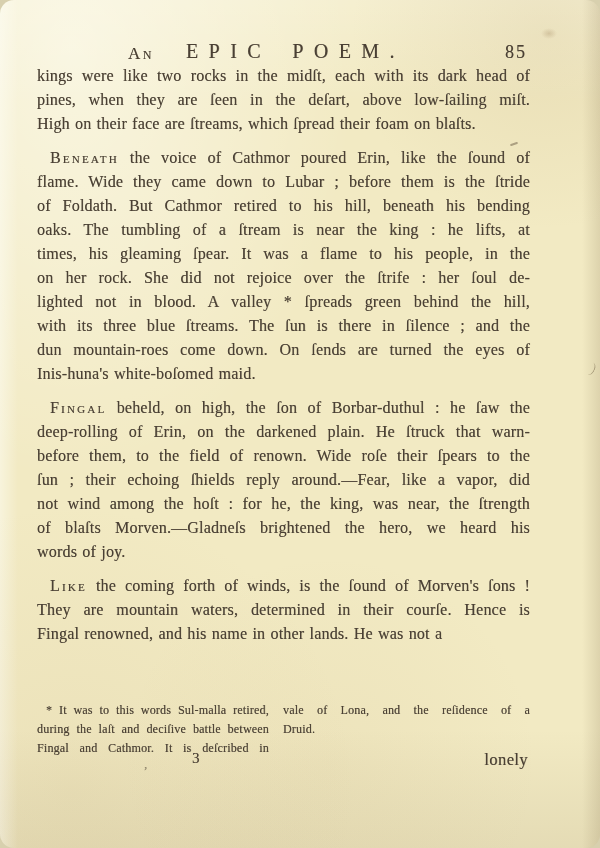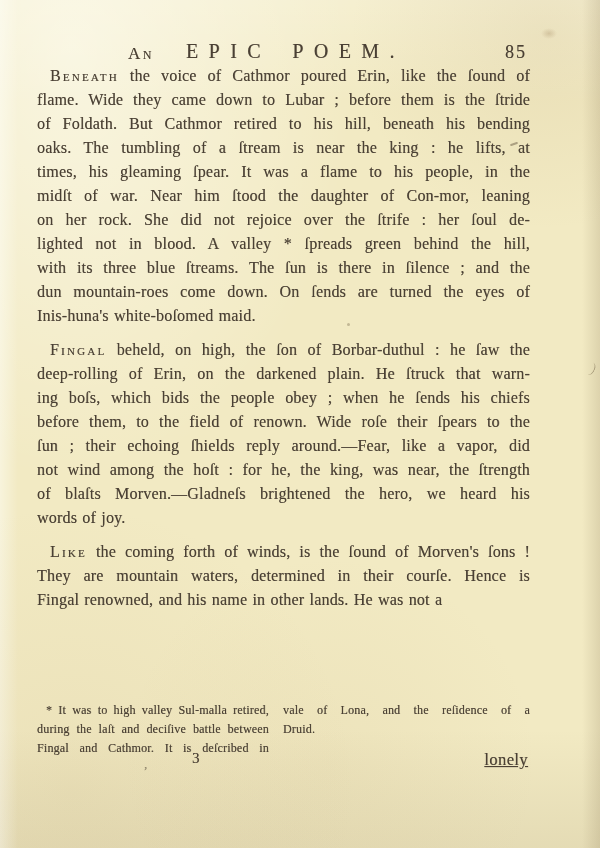--- a/index.html
+++ b/index.html
@@ -11,20 +11,21 @@
     background-color:#f2eac3;
     background-image:
       radial-gradient(ellipse at 12% 6%, rgba(255,255,248,0.55), rgba(255,255,248,0) 38%),
       radial-gradient(circle at 12% 93%, rgba(176,148,96,0.10), rgba(176,148,96,0) 30%),
       radial-gradient(circle at 55% 90%, rgba(176,148,96,0.08), rgba(176,148,96,0) 25%),
       radial-gradient(circle at 91% 4%, rgba(170,140,90,0.12), rgba(170,140,90,0) 20%),
       linear-gradient(to right, rgba(255,255,250,0.45), rgba(255,255,250,0) 3%),
       linear-gradient(to left, rgba(110,90,55,0.16), rgba(110,90,55,0) 3%),
       linear-gradient(to bottom, rgba(110,90,55,0) 86%, rgba(110,90,55,0.10)),
       linear-gradient(to bottom, rgba(255,255,248,0.25), rgba(255,255,248,0) 12%);
+    border-radius: 14px;
   }
   
   .running-head{position:absolute;left:37px;top:40px;width:493px;height:26px;}
   .article{position:absolute;left:91px;top:4px;font-size:17px;font-variant:small-caps;letter-spacing:2.5px;}
   .title{position:absolute;left:149px;top:0;font-size:20px;letter-spacing:0.52em;word-spacing:0.30em;}
   .pagenum{position:absolute;right:3px;top:2px;font-size:18px;letter-spacing:2px;font-feature-settings:"onum" 1;}
   
   .text-block{position:absolute;left:37px;top:64px;width:493px;font-size:16px;line-height:24px;}
   .tline{text-align:justify;text-align-last:justify;letter-spacing:0.2px;word-spacing:1px;}
   .tline.last{text-align-last:left;}
@@ -36,73 +37,76 @@
   .fn-col{flex:none;}
   .fn-left{width:232px;}
   .fn-right{width:247px;}
   .fn-left .tline:first-child{padding-left:9px;}
   .fn-left .tline.last{text-align-last:justify;}
   .fn-right .tline.last{text-align-last:left;}
   
   .page-footer{position:absolute;left:37px;top:750px;width:493px;height:26px;font-size:16px;}
   .sig{position:absolute;left:155px;top:0;font-size:15px;}
   .sig-comma{position:absolute;left:107px;top:6px;font-size:13px;opacity:.55;}
-  .catchword{position:absolute;right:2px;top:0;font-size:16.5px;letter-spacing:0.4px;text-decoration:underline;}
+  .catchword{position:absolute;right:2px;top:0;font-size:16.5px;letter-spacing:0.4px;}
   
   .speck{position:absolute;}
   .speck-curve{left:586px;top:362px;width:8px;height:13px;border-right:1.6px solid rgba(101,85,60,0.5);border-radius:50%;transform:rotate(24deg);}
   .speck-tilde{left:510px;top:143px;width:8px;height:2px;background:rgba(90,75,55,0.45);border-radius:2px;transform:rotate(-18deg);}
   .speck-smudge{left:541px;top:28px;width:16px;height:11px;background:radial-gradient(ellipse,rgba(150,120,80,0.28),rgba(150,120,80,0) 70%);}
   .speck-dot{left:347px;top:323px;width:3px;height:3px;background:rgba(110,92,64,0.35);border-radius:50%;}
 </style>
 </head>
 <body>
 
 <div class="page">
 
   <header class="running-head">
     <span class="article">An</span>
     <span class="title">EPIC POEM.</span>
     <span class="pagenum">85</span>
   </header>
 
   <main class="text-block" id="body-text">
       <div class="para">
+        <div class="tline">kings were like two rocks in the midſt, each with its dark head of</div>
+        <div class="tline">pines, when they are ſeen in the deſart, above low-ſailing miſt.</div>
+        <div class="tline last">High on their face are ſtreams, which ſpread their foam on blaſts.</div>
+      </div>
+      <div class="para">
         <div class="tline indent"><span class="lead">Beneath</span> the voice of Cathmor poured Erin, like the ſound of</div>
         <div class="tline">flame. Wide they came down to Lubar ; before them is the ſtride</div>
         <div class="tline">of Foldath. But Cathmor retired to his hill, beneath his bending</div>
         <div class="tline">oaks. The tumbling of a ſtream is near the king : he lifts, at</div>
         <div class="tline">times, his gleaming ſpear. It was a flame to his people, in the</div>
-        <div class="tline">midſt of war. Near him ſtood the daughter of Con-mor, leaning</div>
         <div class="tline">on her rock. She did not rejoice over the ſtrife : her ſoul de-</div>
         <div class="tline">lighted not in blood. A valley * ſpreads green behind the hill,</div>
         <div class="tline">with its three blue ſtreams. The ſun is there in ſilence ; and the</div>
         <div class="tline">dun mountain-roes come down. On ſends are turned the eyes of</div>
         <div class="tline last">Inis-huna's white-boſomed maid.</div>
       </div>
       <div class="para">
         <div class="tline indent"><span class="lead">Fingal</span> beheld, on high, the ſon of Borbar-duthul : he ſaw the</div>
         <div class="tline">deep-rolling of Erin, on the darkened plain. He ſtruck that warn-</div>
-        <div class="tline">ing boſs, which bids the people obey ; when he ſends his chiefs</div>
         <div class="tline">before them, to the field of renown. Wide roſe their ſpears to the</div>
         <div class="tline">ſun ; their echoing ſhields reply around.—Fear, like a vapor, did</div>
         <div class="tline">not wind among the hoſt : for he, the king, was near, the ſtrength</div>
         <div class="tline">of blaſts Morven.—Gladneſs brightened the hero, we heard his</div>
         <div class="tline last">words of joy.</div>
       </div>
       <div class="para">
         <div class="tline indent"><span class="lead">Like</span> the coming forth of winds, is the ſound of Morven's ſons !</div>
         <div class="tline">They are mountain waters, determined in their courſe. Hence is</div>
         <div class="tline last">Fingal renowned, and his name in other lands. He was not a</div>
       </div>
     </main>
 
   <section class="footnote" id="footnote">
       <div class="fn-col fn-left">
-        <div class="tline">* It was to high valley Sul-malla retired,</div>
+        <div class="tline">* It was to this words Sul-malla retired,</div>
         <div class="tline">during the laſt and deciſive battle between</div>
         <div class="tline last">Fingal and Cathmor. It is deſcribed in</div>
       </div>
       <div class="fn-col fn-right">
         <div class="tline">vale of Lona, and the reſidence of a</div>
         <div class="tline last">Druid.</div>
       </div>
     </section>
 
   <footer class="page-footer">

